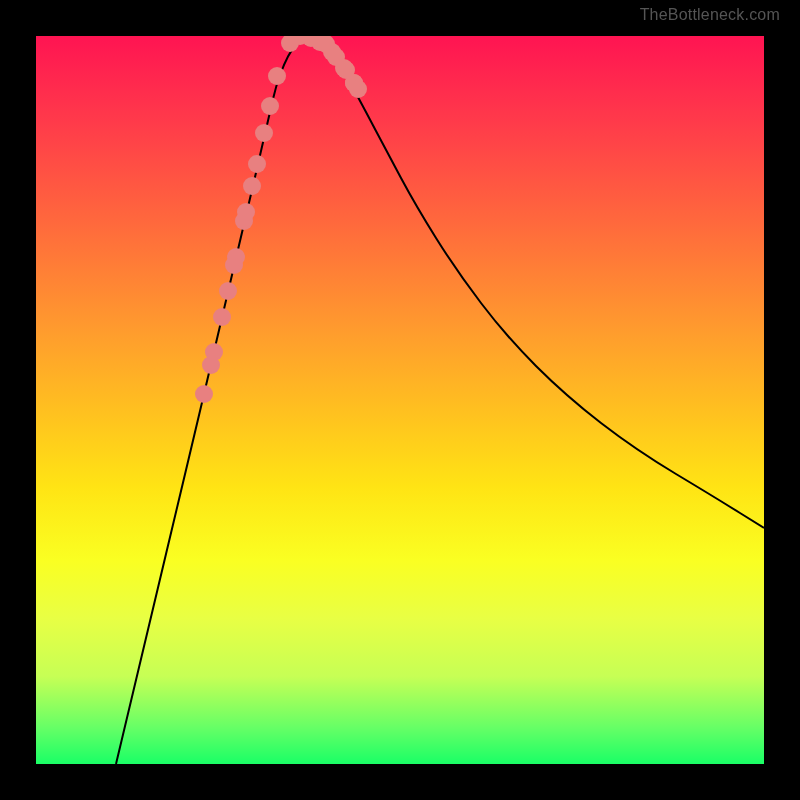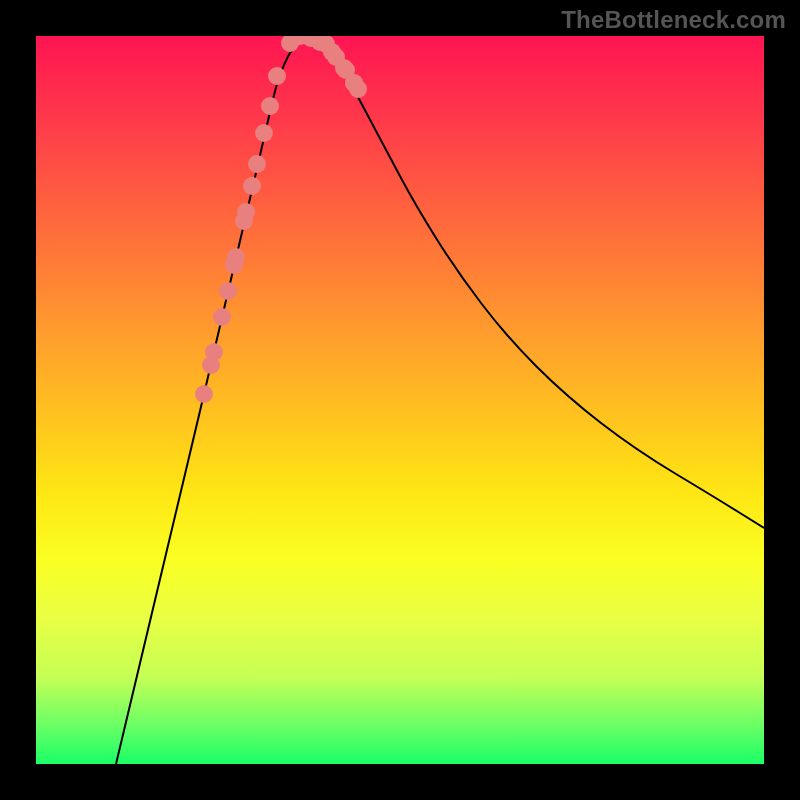--- a/index.html
+++ b/index.html
@@ -33,23 +33,23 @@
       #faff22 72%,
       #e8ff44 80%,
       #c6ff55 88%,
       #66ff66 95%,
       #1aff66 100%
     );
   }
   .watermark {
     position: absolute;
     top: 6px;
-    right: 14px;
-    font-size: 24px;
-    font-weight: 700;
+    right: 20px;
+    font-size: 16px;
+    font-weight: 400;
     color: #555;
     letter-spacing: 0.2px;
     user-select: none;
   }
   svg {
     position: absolute;
     left: 0;
     top: 0;
   }
 </style>

